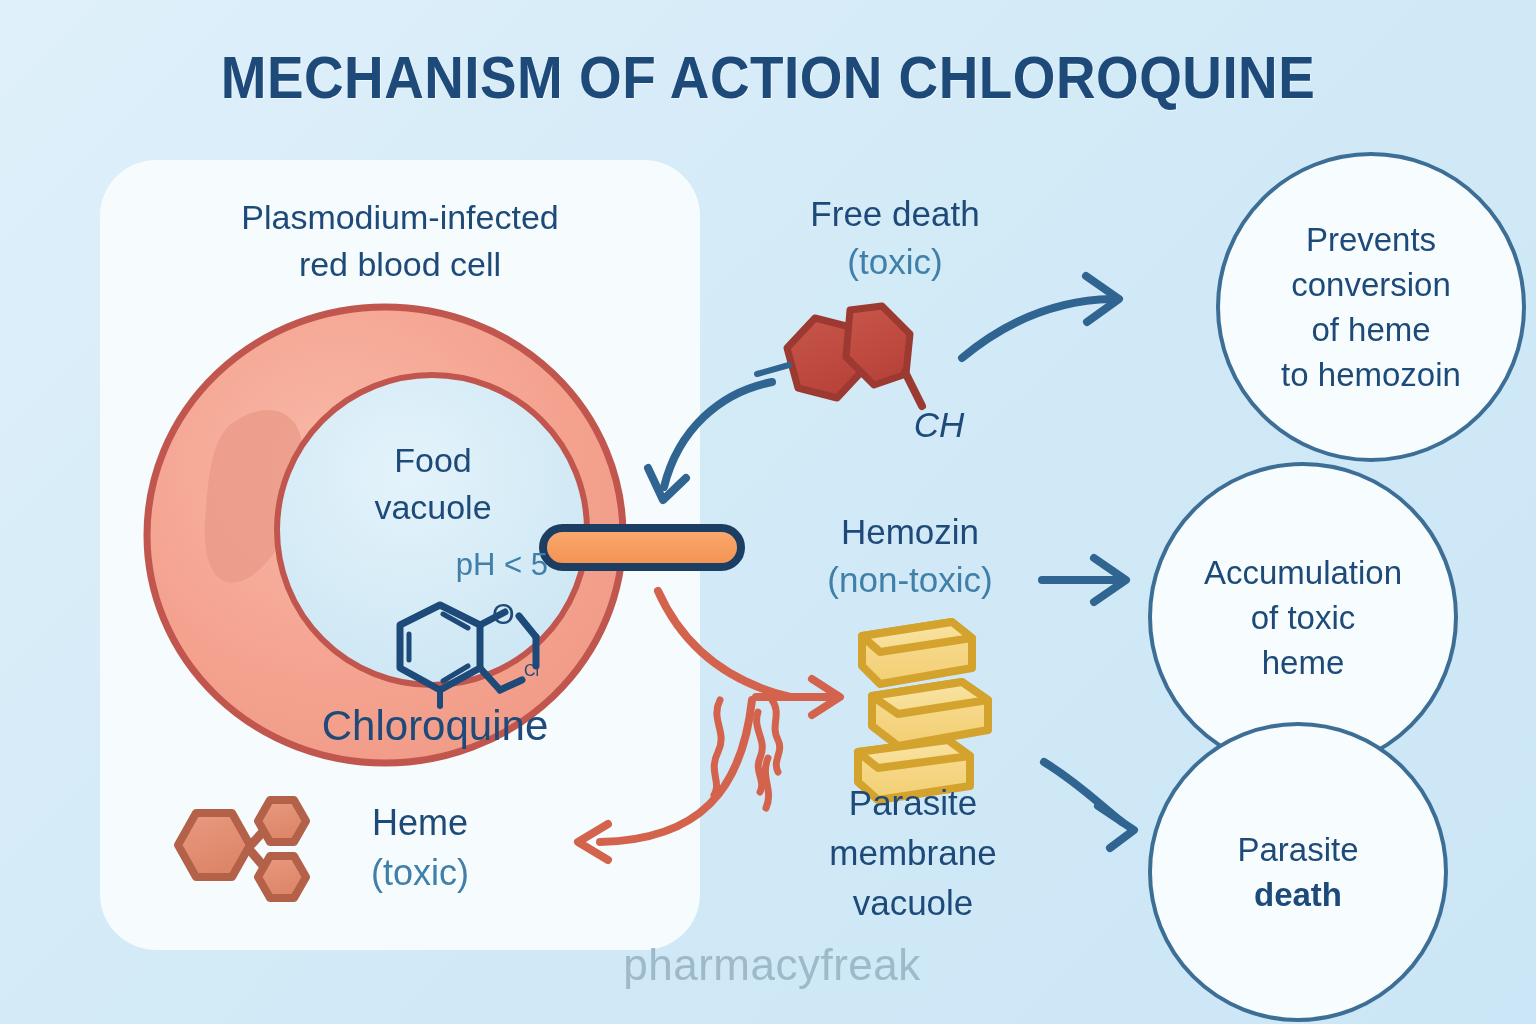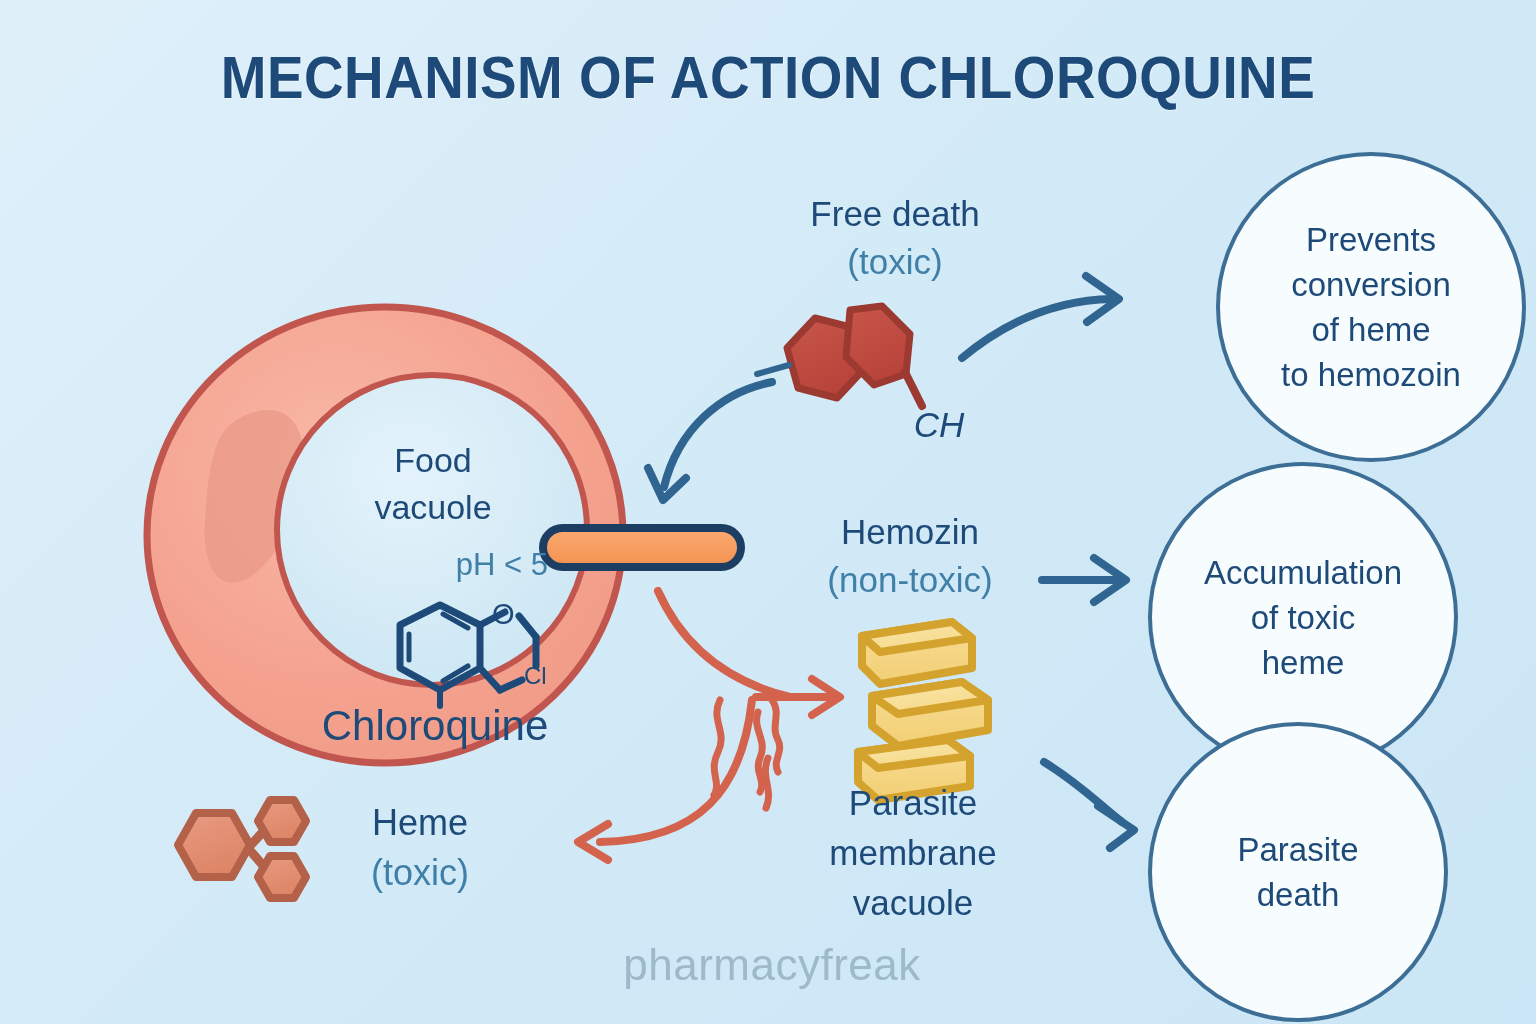--- a/index.html
+++ b/index.html
@@ -140,21 +140,21 @@
     font-size: 35px;
     line-height: 50px;
   }
 
   .o-label, .cl-label {
     position: absolute;
     font-family: "Liberation Sans", sans-serif;
     color: #1d4a78;
   }
   #atom-o { left: 492px; top: 598px; font-size: 29px; }
-  #atom-cl { left: 524px; top: 662px; font-size: 24px; }
+  #atom-cl { left: 524px; top: 662px; font-size: 16px; }
 
   
   .res-circle {
     position: absolute;
     border-radius: 50%;
     background: #f7fcfe;
     border: 4px solid #3d6f96;
     display: flex;
     align-items: center;
     justify-content: center;
@@ -186,20 +186,26 @@
     letter-spacing: 0.5px;
   }
 </style>
 </head>
 <body>
 
 <div id="stage">
 
   <div id="title">MECHANISM OF ACTION CHLOROQUINE</div>
 
+  <div id="cell-panel">
+    <div class="panel-heading">
+      <span>Plasmodium-infected</span><br>
+      <span>red blood cell</span>
+    </div>
+  </div>
 
   <svg id="art" viewBox="0 0 1536 1024">
     <defs>
       <radialGradient id="rbcGrad" cx="40%" cy="35%" r="72%">
         <stop offset="0%" stop-color="#f9b8a7"></stop>
         <stop offset="70%" stop-color="#f4a18e"></stop>
         <stop offset="100%" stop-color="#ef9b88"></stop>
       </radialGradient>
       <radialGradient id="vacGrad" cx="42%" cy="32%" r="70%">
         <stop offset="0%" stop-color="#e4f3fb"></stop>
@@ -374,19 +380,19 @@
     <span>
       <b style="font-weight:normal">Accumulation</b><br>
       <b style="font-weight:normal">of toxic</b><br>
       <b style="font-weight:normal">heme</b>
     </span>
   </div>
 
   <div class="res-circle" id="circle-3">
     <span>
       <b style="font-weight:normal">Parasite</b><br>
-      <b style="font-weight:normal">death</b>
+      <b style="font-weight:bold">death</b>
     </span>
   </div>
 
   <div id="watermark">pharmacyfreak</div>
 
 </div>
 
 </body></html>

